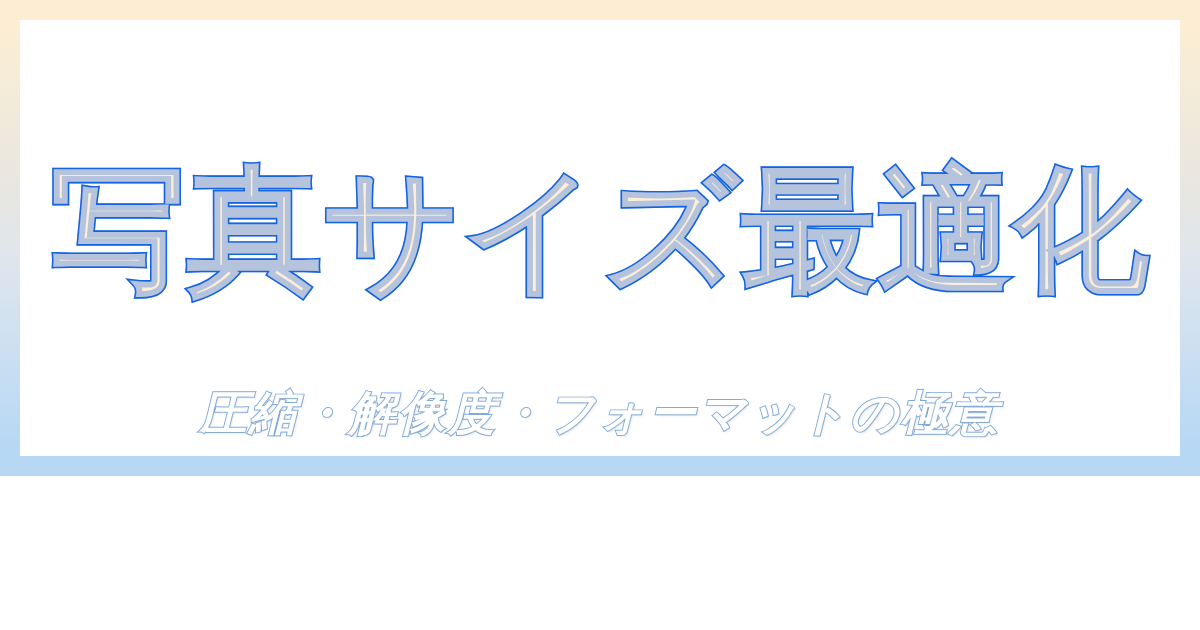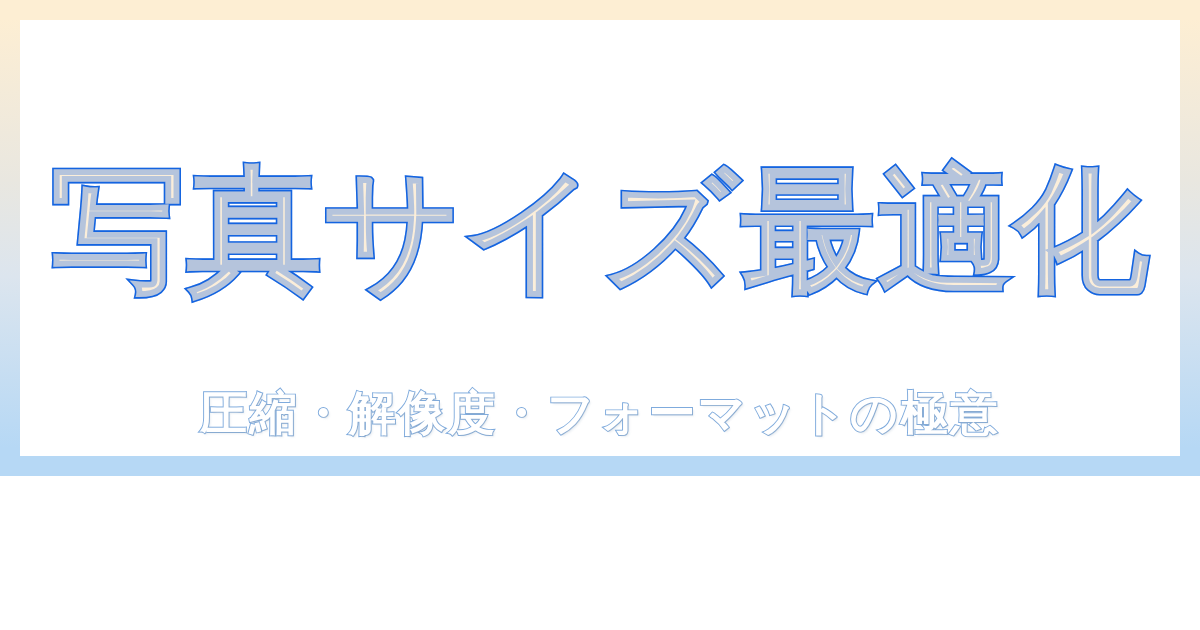--- a/index.html
+++ b/index.html
@@ -103,20 +103,21 @@
     letter-spacing: 0.055em;
     white-space: nowrap;
 
     color: #ffffff;
     -webkit-text-stroke: 1.9px #7fabdd;
     paint-order: stroke fill;
     text-shadow:
        1px 1px 0 rgba(150, 170, 195, 0.32),
        2px 2px 2px rgba(150, 170, 195, 0.18);
     text-rendering: geometricPrecision;
+    font-style: italic;
   }
 </style>
 </head>
 <body>
 
 <div id="og-card" style="--c-top: #fdeed3; --c-bottom: #b6d8f5; --c-mid2: #dce5ee;">
 
   <div id="inner-panel" style="background: rgb(255, 255, 255);">
 
     <div class="title-wrap">

